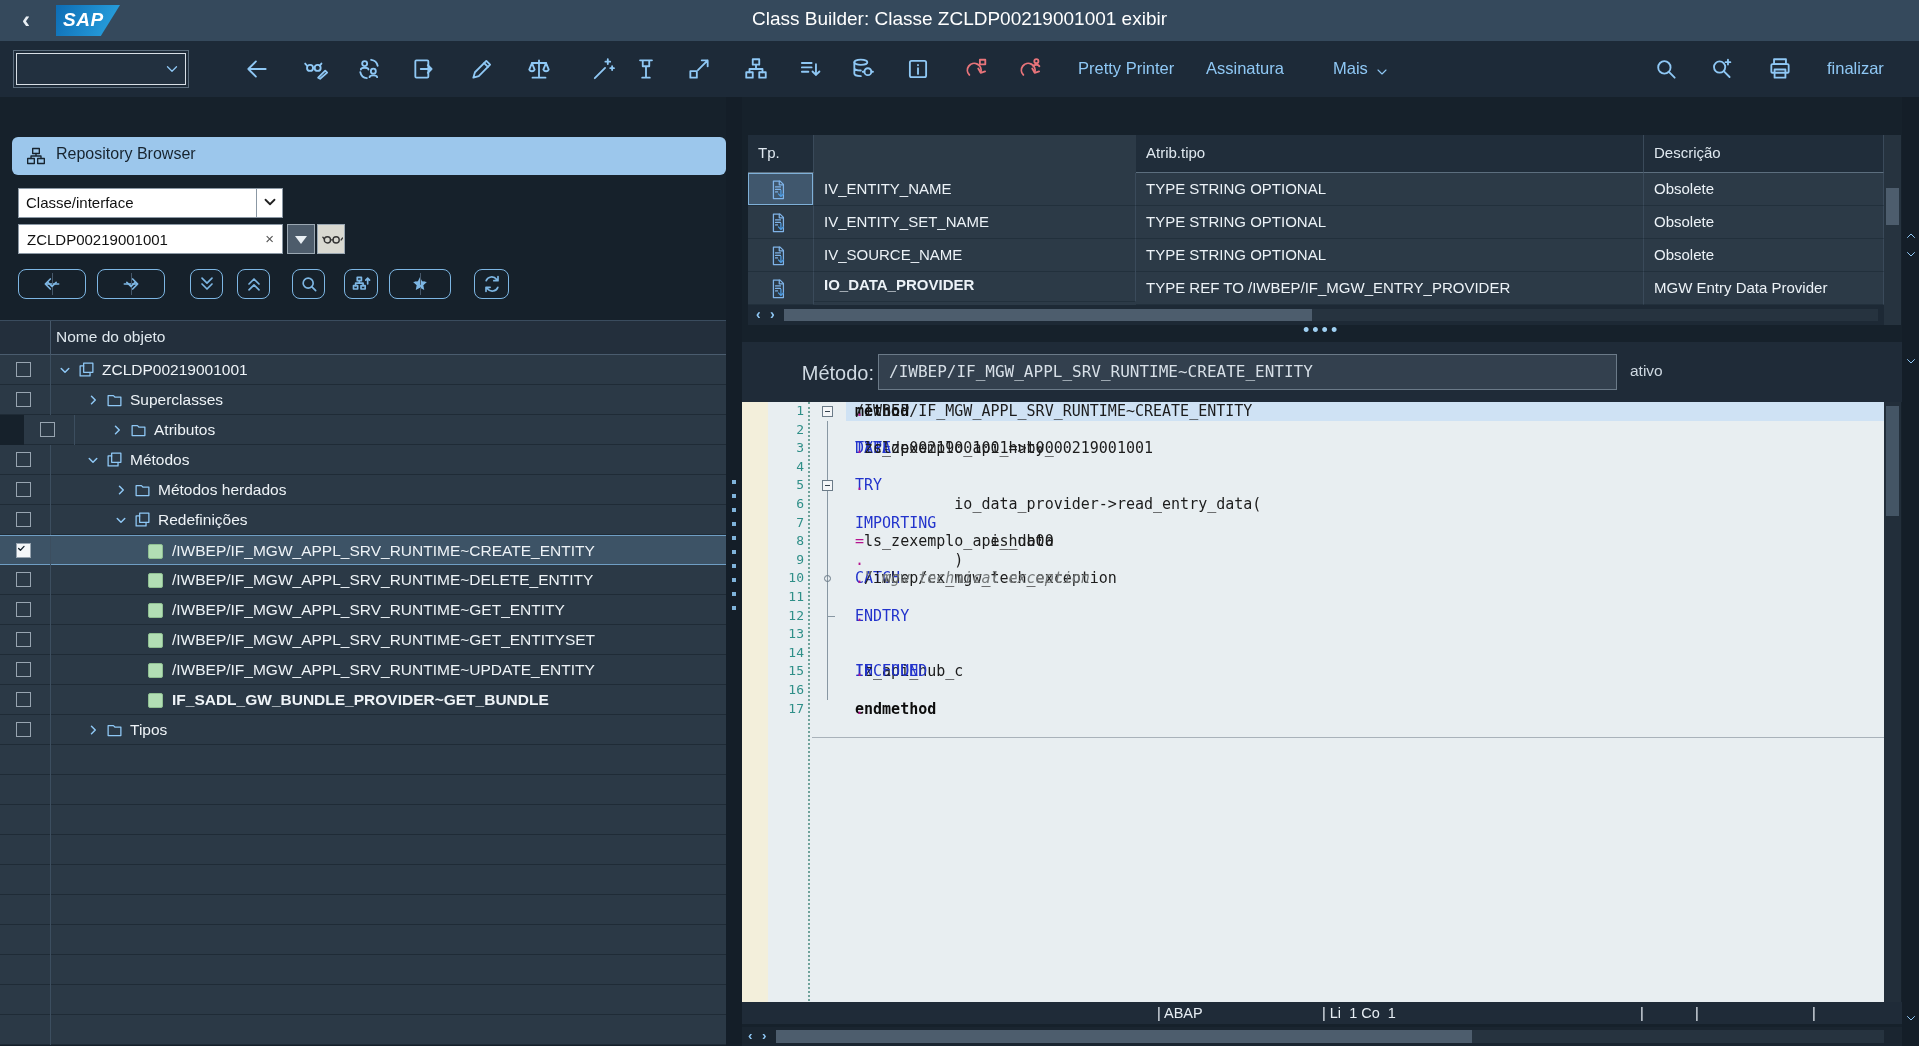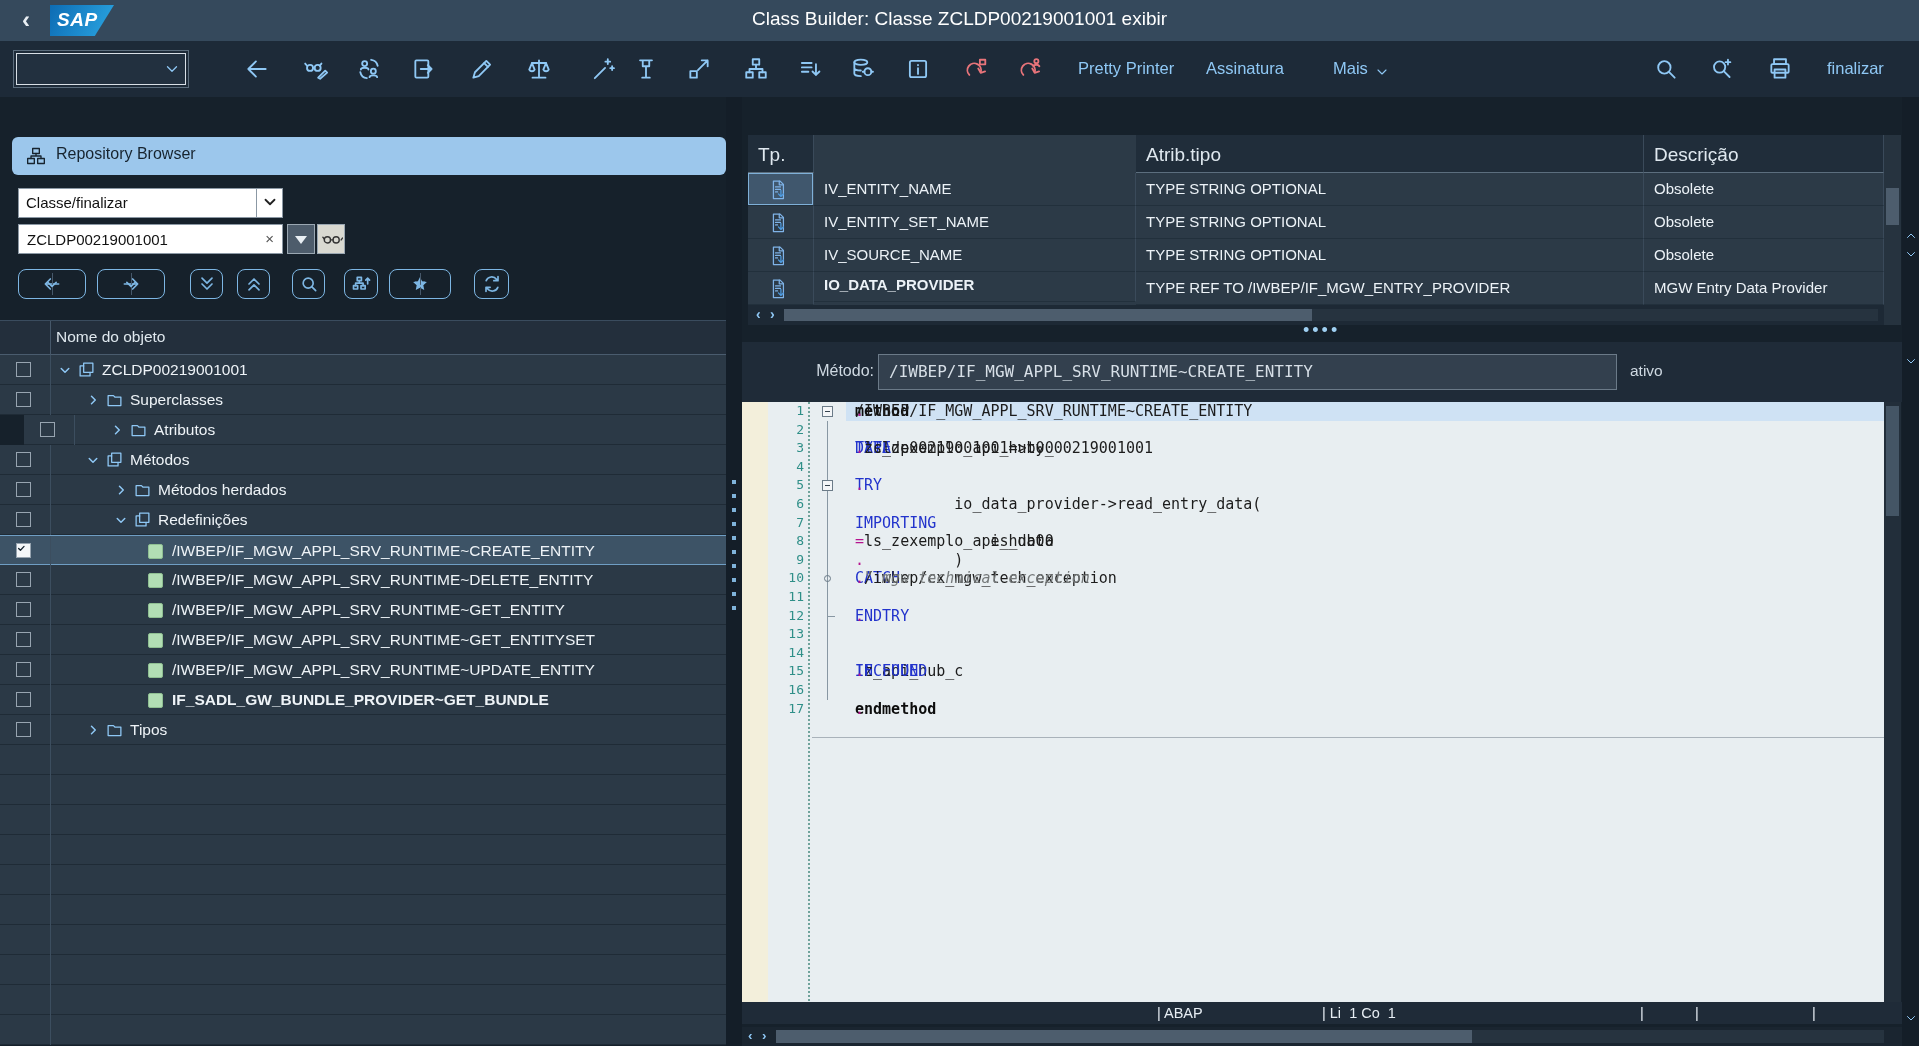--- a/index.html
+++ b/index.html
@@ -4,21 +4,21 @@
 <style>
   html,body{margin:0;padding:0;background:#0e161d;}
   #app{position:relative;width:1919px;height:1046px;background:#16212b;overflow:hidden;
        font-family:"Liberation Sans",sans-serif;-webkit-font-smoothing:antialiased;}
   #app *{box-sizing:border-box;position:absolute;}
   svg{display:block;fill:none;stroke:#8fc8f5;stroke-width:1.7;stroke-linecap:round;stroke-linejoin:round;}
 
   
   #header{left:0;top:0;width:1919px;height:41px;background:#35495c;}
   #back-chev{left:22px;top:6px;color:#e9eff4;font-size:24px;font-weight:bold;line-height:28px;cursor:pointer;}
-  #saplogo{left:50px;top:5px;width:64px;height:31px;background:linear-gradient(115deg,#0d6cb4 0%,#2ba6e2 100%);
+  #saplogo{left:56px;top:5px;width:64px;height:31px;background:linear-gradient(115deg,#0d6cb4 0%,#2ba6e2 100%);
            clip-path:polygon(0 0,100% 0,70% 100%,0 100%);text-decoration:underline;}
   #saplogo span{position:absolute;left:7px;top:4px;color:#fff;font-size:19px;font-weight:bold;font-style:italic;letter-spacing:.5px;}
   #ptitle{left:0;top:8px;width:1919px;text-align:center;color:#fff;font-size:19px;}
 
   
   #toolbar{left:0;top:41px;width:1919px;height:56px;background:#1d2a38;}
   #cmdfield{left:16px;top:12px;width:170px;height:32px;background:#22303f;border:1px solid #d8dfe6;
             box-shadow:0 0 0 2px #1d2a38,0 0 0 3px #5c6d7d;}
   #cmdfield input{left:4px;top:3px;width:138px;height:24px;background:transparent;border:none;outline:none;
                   color:#e8eef4;font-size:14px;font-family:"Liberation Sans",sans-serif;}
@@ -67,37 +67,37 @@
   .trow .micon{width:15px;height:15px;top:8px;background:#b2deb4;border:1px solid #8fbf92;border-radius:2px;}
   .trow .lbl{top:6px;color:#eef3f7;font-size:15.5px;white-space:nowrap;}
 
   #vsplit{left:726px;top:97px;width:16px;height:949px;background:#141e28;}
   #vsplit .dots{left:6px;top:383px;width:4px;height:135px;
       background:repeating-linear-gradient(#7fb3da 0 4px,transparent 4px 14px);}
 
   
   #ptable{left:748px;top:135px;width:1136px;height:190px;background:#2c3a47;}
   .thcell{top:0;height:38px;background:#202d3a;border-bottom:1px solid #5c6e7e;border-right:1px solid #3a4a5a;
-          color:#dfe8ef;font-size:19px;padding:9px 0 0 10px;}
+          color:#dfe8ef;font-size:15px;padding:9px 0 0 10px;}
   .tcell{height:33px;border-bottom:1px solid #22303c;border-right:1px solid #3a4a5a;color:#ecf2f7;font-size:15px;padding:7px 0 0 10px;white-space:nowrap;overflow:hidden;}
   .tcell.icon{padding:0;}
   .tcell.icon svg{width:20px;height:24px;margin:4px 0 0 20px;stroke-width:1.5;}
   .tcell.icon.selcell{background:#40576d;box-shadow:inset 0 0 0 1px #7fb0d8;}
   #ptable-hscroll{left:748px;top:305px;width:1136px;height:20px;background:#1d2935;}
   #ptable-hscroll .arr{top:1px;color:#8fc8f5;font-size:14px;font-weight:bold;cursor:pointer;}
   #ptable-hscroll .track{left:36px;top:4px;width:1094px;height:12px;background:#26333f;}
   #ptable-hscroll .thumb{left:36px;top:4px;width:528px;height:12px;background:#4d5d6d;cursor:grab;}
   #ptable-vscroll{left:1884px;top:135px;width:17px;height:190px;background:#26333f;}
   #ptable-vscroll .thumb{left:2px;top:53px;width:13px;height:37px;background:#4d5d6d;cursor:grab;}
 
   #hsplit-dots{left:1303px;top:325px;width:60px;height:12px;color:#9fd0f2;font-size:18px;letter-spacing:3px;line-height:10px;cursor:row-resize;}
 
   
   #methodbar{left:742px;top:342px;width:1162px;height:60px;background:#1f2b38;}
-  #method-label{left:18px;top:20px;width:114px;text-align:right;color:#cfd9e2;font-size:16px;}
+  #method-label{left:18px;top:20px;width:114px;text-align:right;color:#cfd9e2;font-size:20px;}
   #method-field{left:136px;top:12px;width:739px;height:36px;background:#33404e;border:1px solid #6b7a88;}
   #method-field span{left:10px;top:7px;color:#d7dfe7;font-size:16px;font-family:"DejaVu Sans Mono",monospace;white-space:pre;}
   #method-status{left:888px;top:20px;color:#cfd9e2;font-size:15.5px;}
 
   
   #editor{left:742px;top:402px;width:1142px;height:603px;background:#e8eef1;cursor:text;}
   #ed-cream{left:0;top:0;width:26px;height:603px;background:#f3efdb;}
   #ed-dotted{left:66px;top:0;width:2px;height:603px;border-left:2px dotted #6fa39b;}
   #ed-eos{left:70px;top:335px;width:1072px;height:1px;background:#a9b2ba;}
   .ed-row{left:0;width:1142px;height:19px;}
@@ -282,21 +282,21 @@
       <span class="tbicon" style="left: 1767px;">
         <svg viewBox="0 0 24 24">
           <rect x="6.5" y="3" width="11" height="4.5"></rect>
           <rect x="4" y="7.5" width="16" height="8" rx="1"></rect>
           <rect x="7" y="12.5" width="10" height="7.5"></rect>
         </svg>
       </span>
     </div>
 
   <div id="type-select">
-    <span class="val">Classe/finalizar</span>
+    <span class="val">Classe/interface</span>
     <span class="dd">
         <svg viewBox="0 0 24 24">
           <path d="M6 9l6 6 6-6"></path>
         </svg>
       </span>
   </div>
 
   <div id="name-field">
     <input value="ZCLDP00219001001" style="">
     <span class="clear">×</span>

